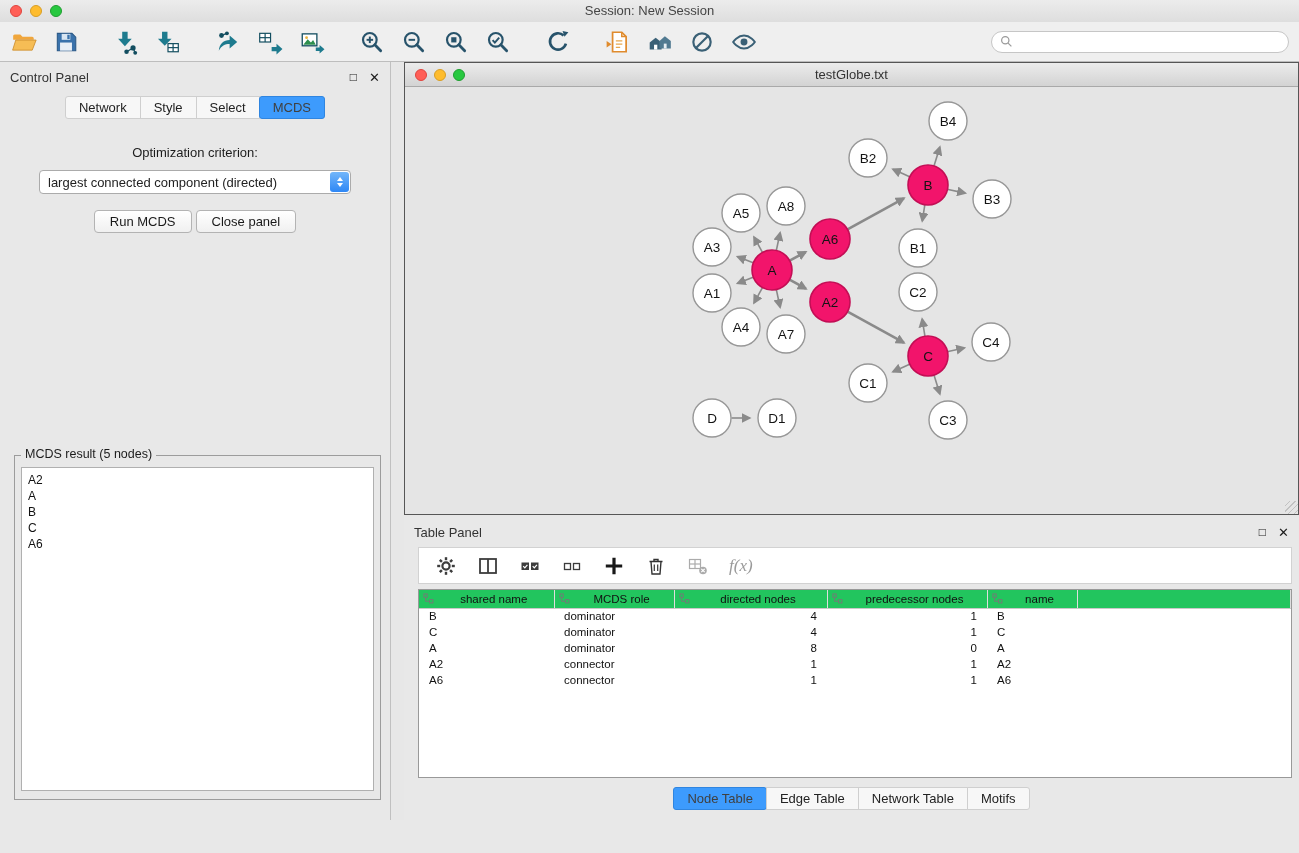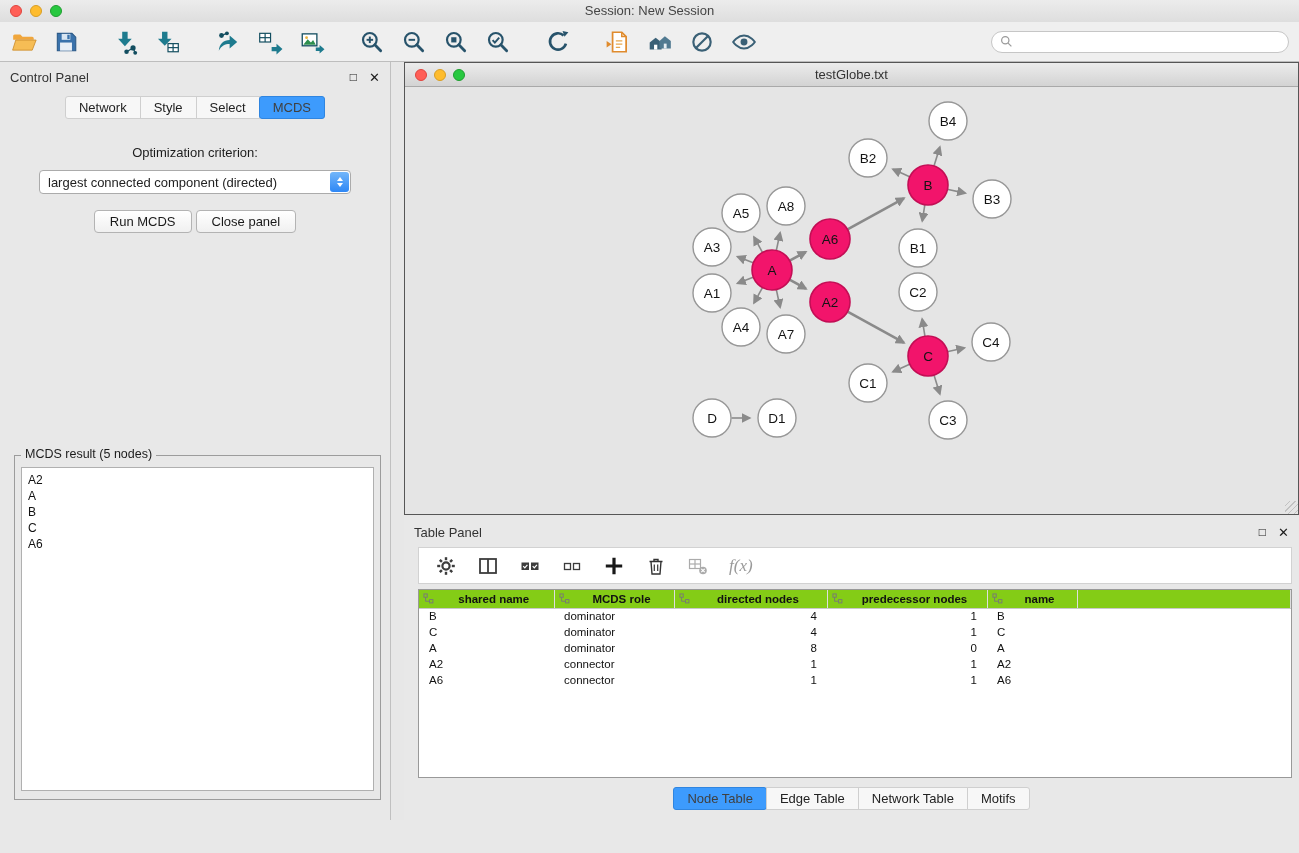--- a/index.html
+++ b/index.html
@@ -53,21 +53,21 @@
   .nw-canvas-wrap{position:relative;width:893px;height:427px;background:#e5e5e5;overflow:hidden;}
   .resize-grip{position:absolute;right:0;bottom:0;width:13px;height:13px;background:repeating-linear-gradient(135deg,transparent 0 3px,#c2c2c2 3px 4px);}
 
   
   .table-panel{position:absolute;left:13px;top:455px;width:895px;height:303px;background:#e8e8e8;}
   .tp-toolbar{position:absolute;left:14px;right:7px;top:30px;height:37px;background:#fff;border:1px solid #d2d2d2;display:flex;align-items:center;gap:20px;padding:0 16px;}
   .tp-icon{width:22px;height:22px;display:flex;align-items:center;justify-content:center;cursor:pointer;}
   .fx-label{font-family:"Liberation Serif","DejaVu Serif",serif;font-style:italic;font-size:17px;color:#9a9a9a;cursor:default;}
   .tp-table-wrap{position:absolute;left:14px;right:7px;top:72px;bottom:42px;background:#fff;border:1px solid #999;overflow:hidden;}
   table.node-table{border-collapse:collapse;width:100%;table-layout:fixed;font-size:11.5px;color:#111;}
-  table.node-table th{background:#84cc16;border-right:1px solid #dedede;border-bottom:1px solid #c9c9c9;font-weight:bold;padding:2px 4px;height:18px;font-size:11.5px;}
+  table.node-table th{background:#22c55e;border-right:1px solid #dedede;border-bottom:1px solid #c9c9c9;font-weight:normal;padding:2px 4px;height:18px;font-size:11.5px;}
   .th-inner{display:flex;align-items:center;gap:4px;}
   .th-label{flex:1;text-align:center;white-space:nowrap;overflow:hidden;}
   table.node-table td{padding:1.5px 10px;height:16px;line-height:13px;white-space:nowrap;overflow:hidden;}
   td.align-right{text-align:right;}
   td.align-left{text-align:left;}
   .tp-tabs{position:absolute;left:0;right:0;bottom:10px;display:flex;justify-content:center;}
 
   
   .statusbar{position:absolute;left:0;top:860px;width:1299px;height:19px;background:linear-gradient(#f0f0f0,#e1e1e1);border-top:1px solid #b8b8b8;display:flex;align-items:center;padding:0 12px;}
   .list-btn{width:28px;height:21px;border:1px solid #9f9f9f;border-radius:3px;background:#fdfdfd;display:flex;align-items:center;justify-content:center;cursor:pointer;}

